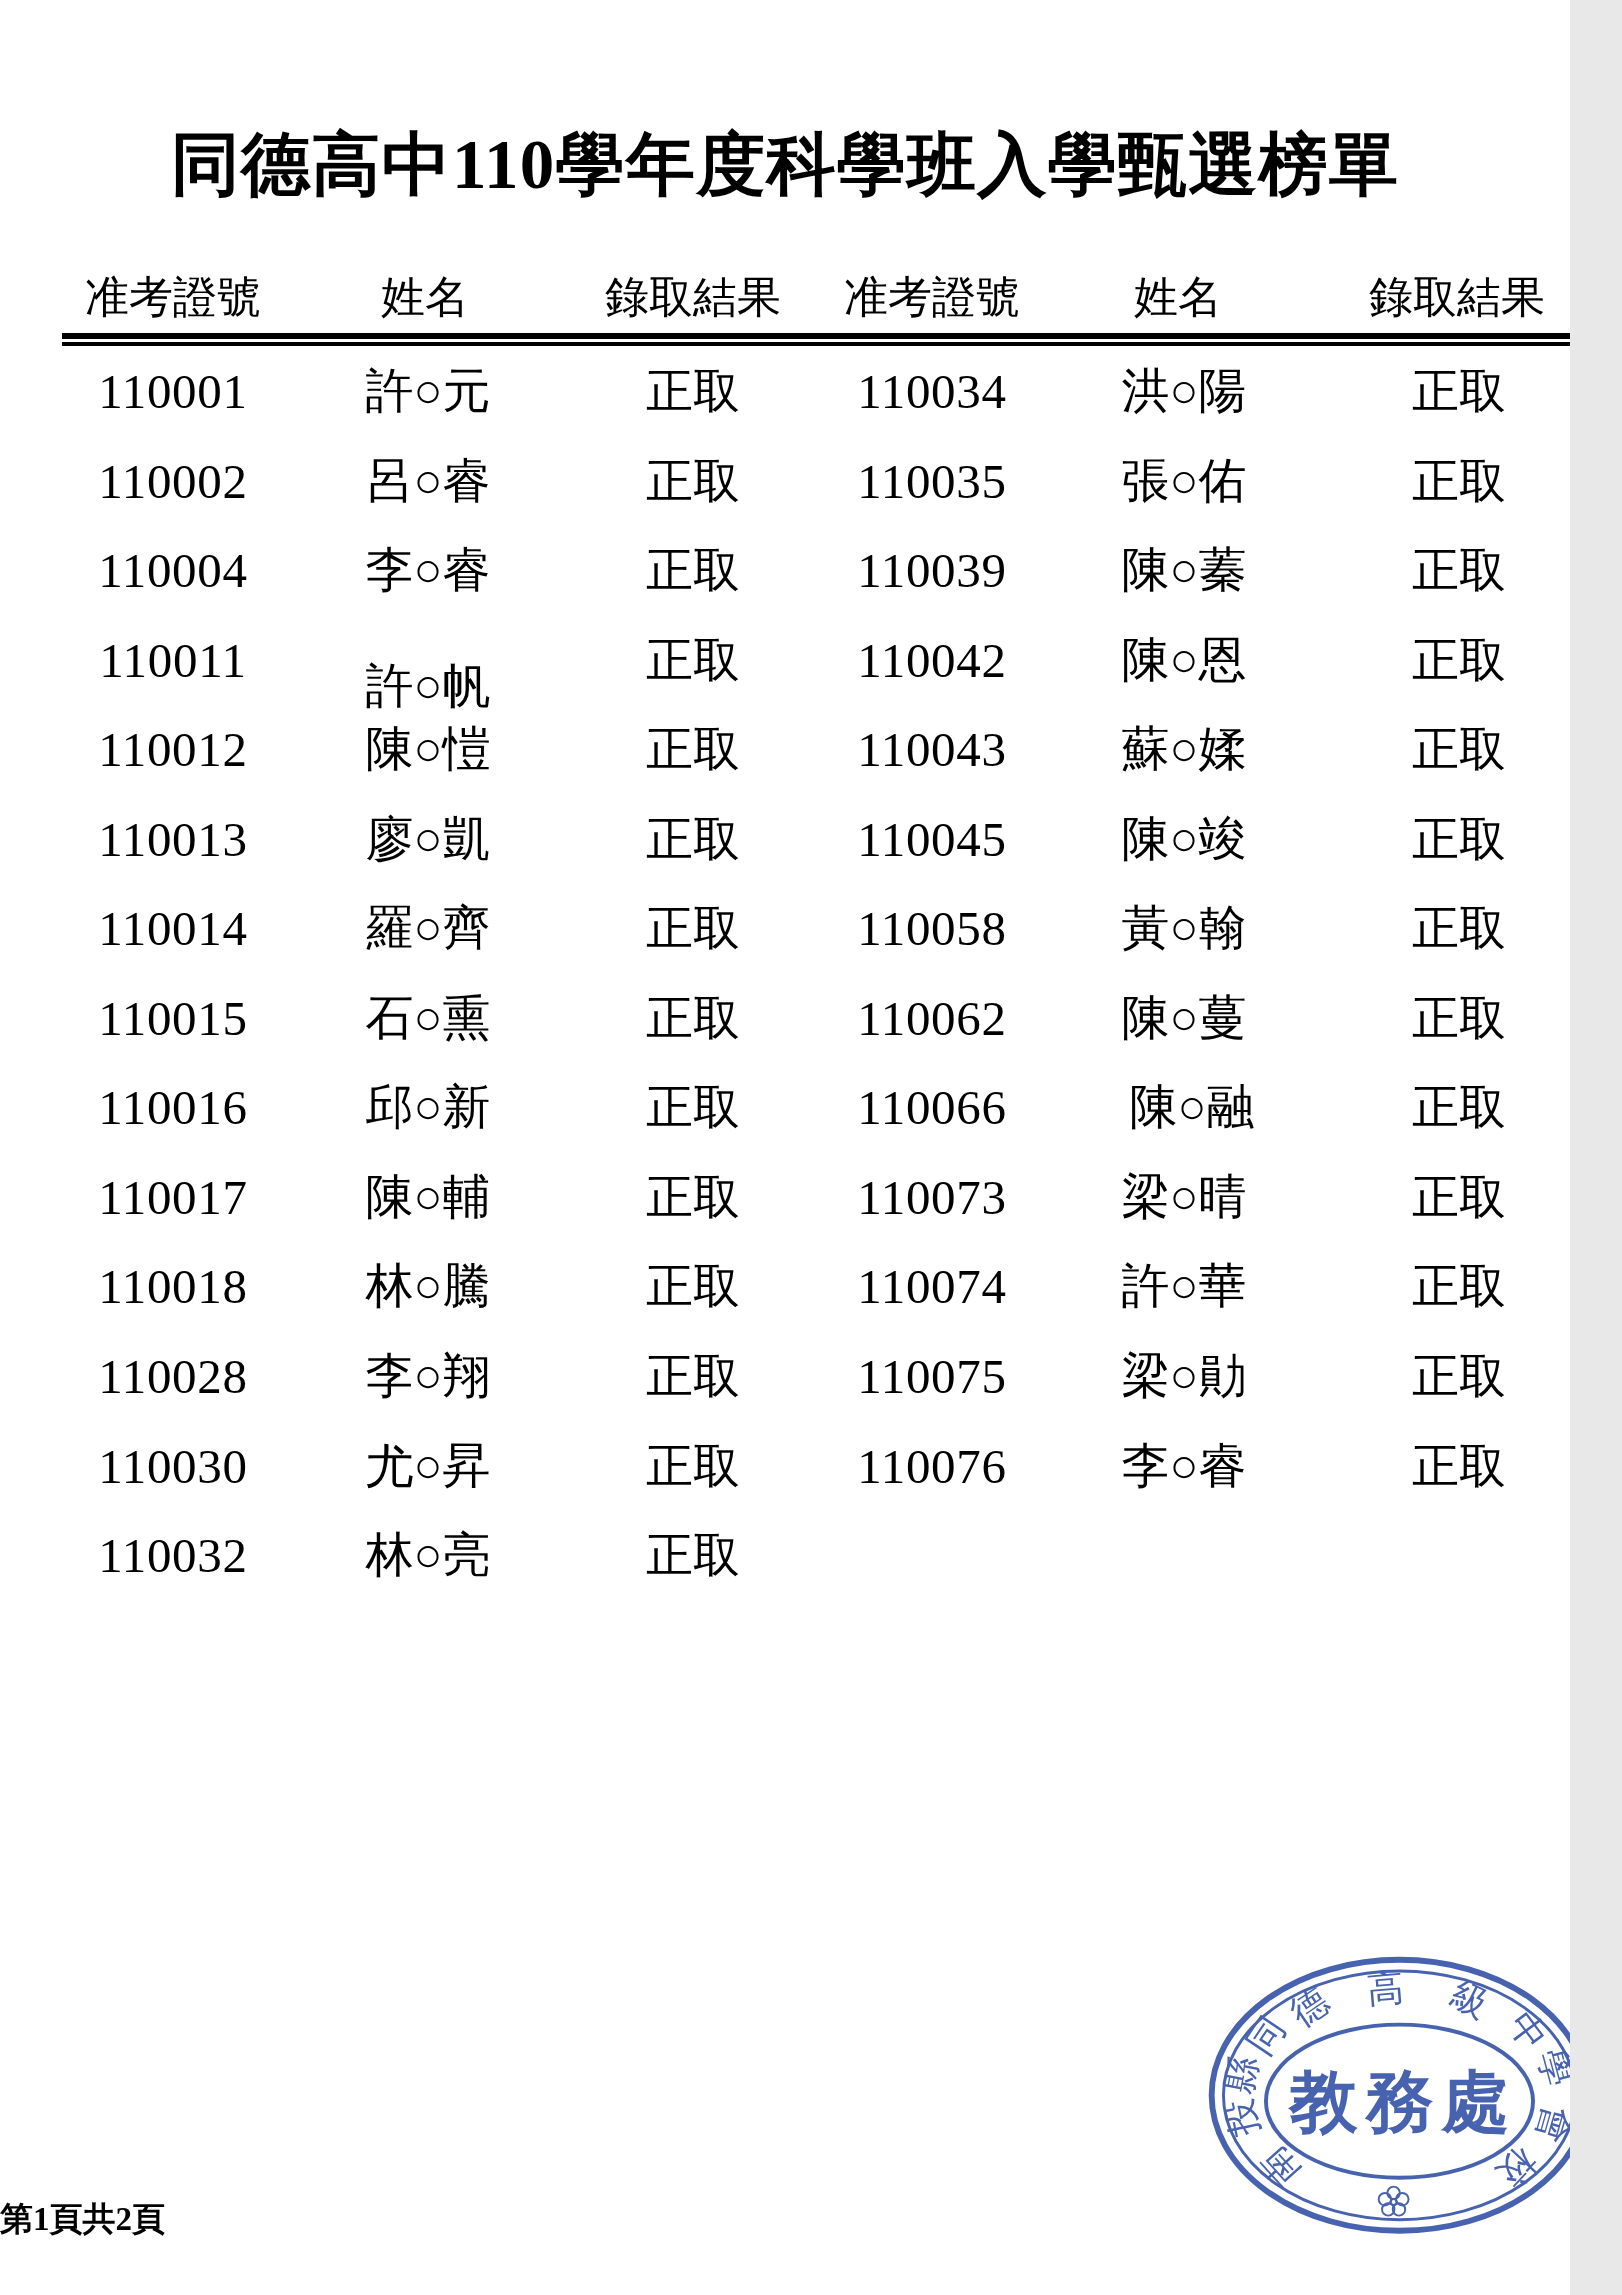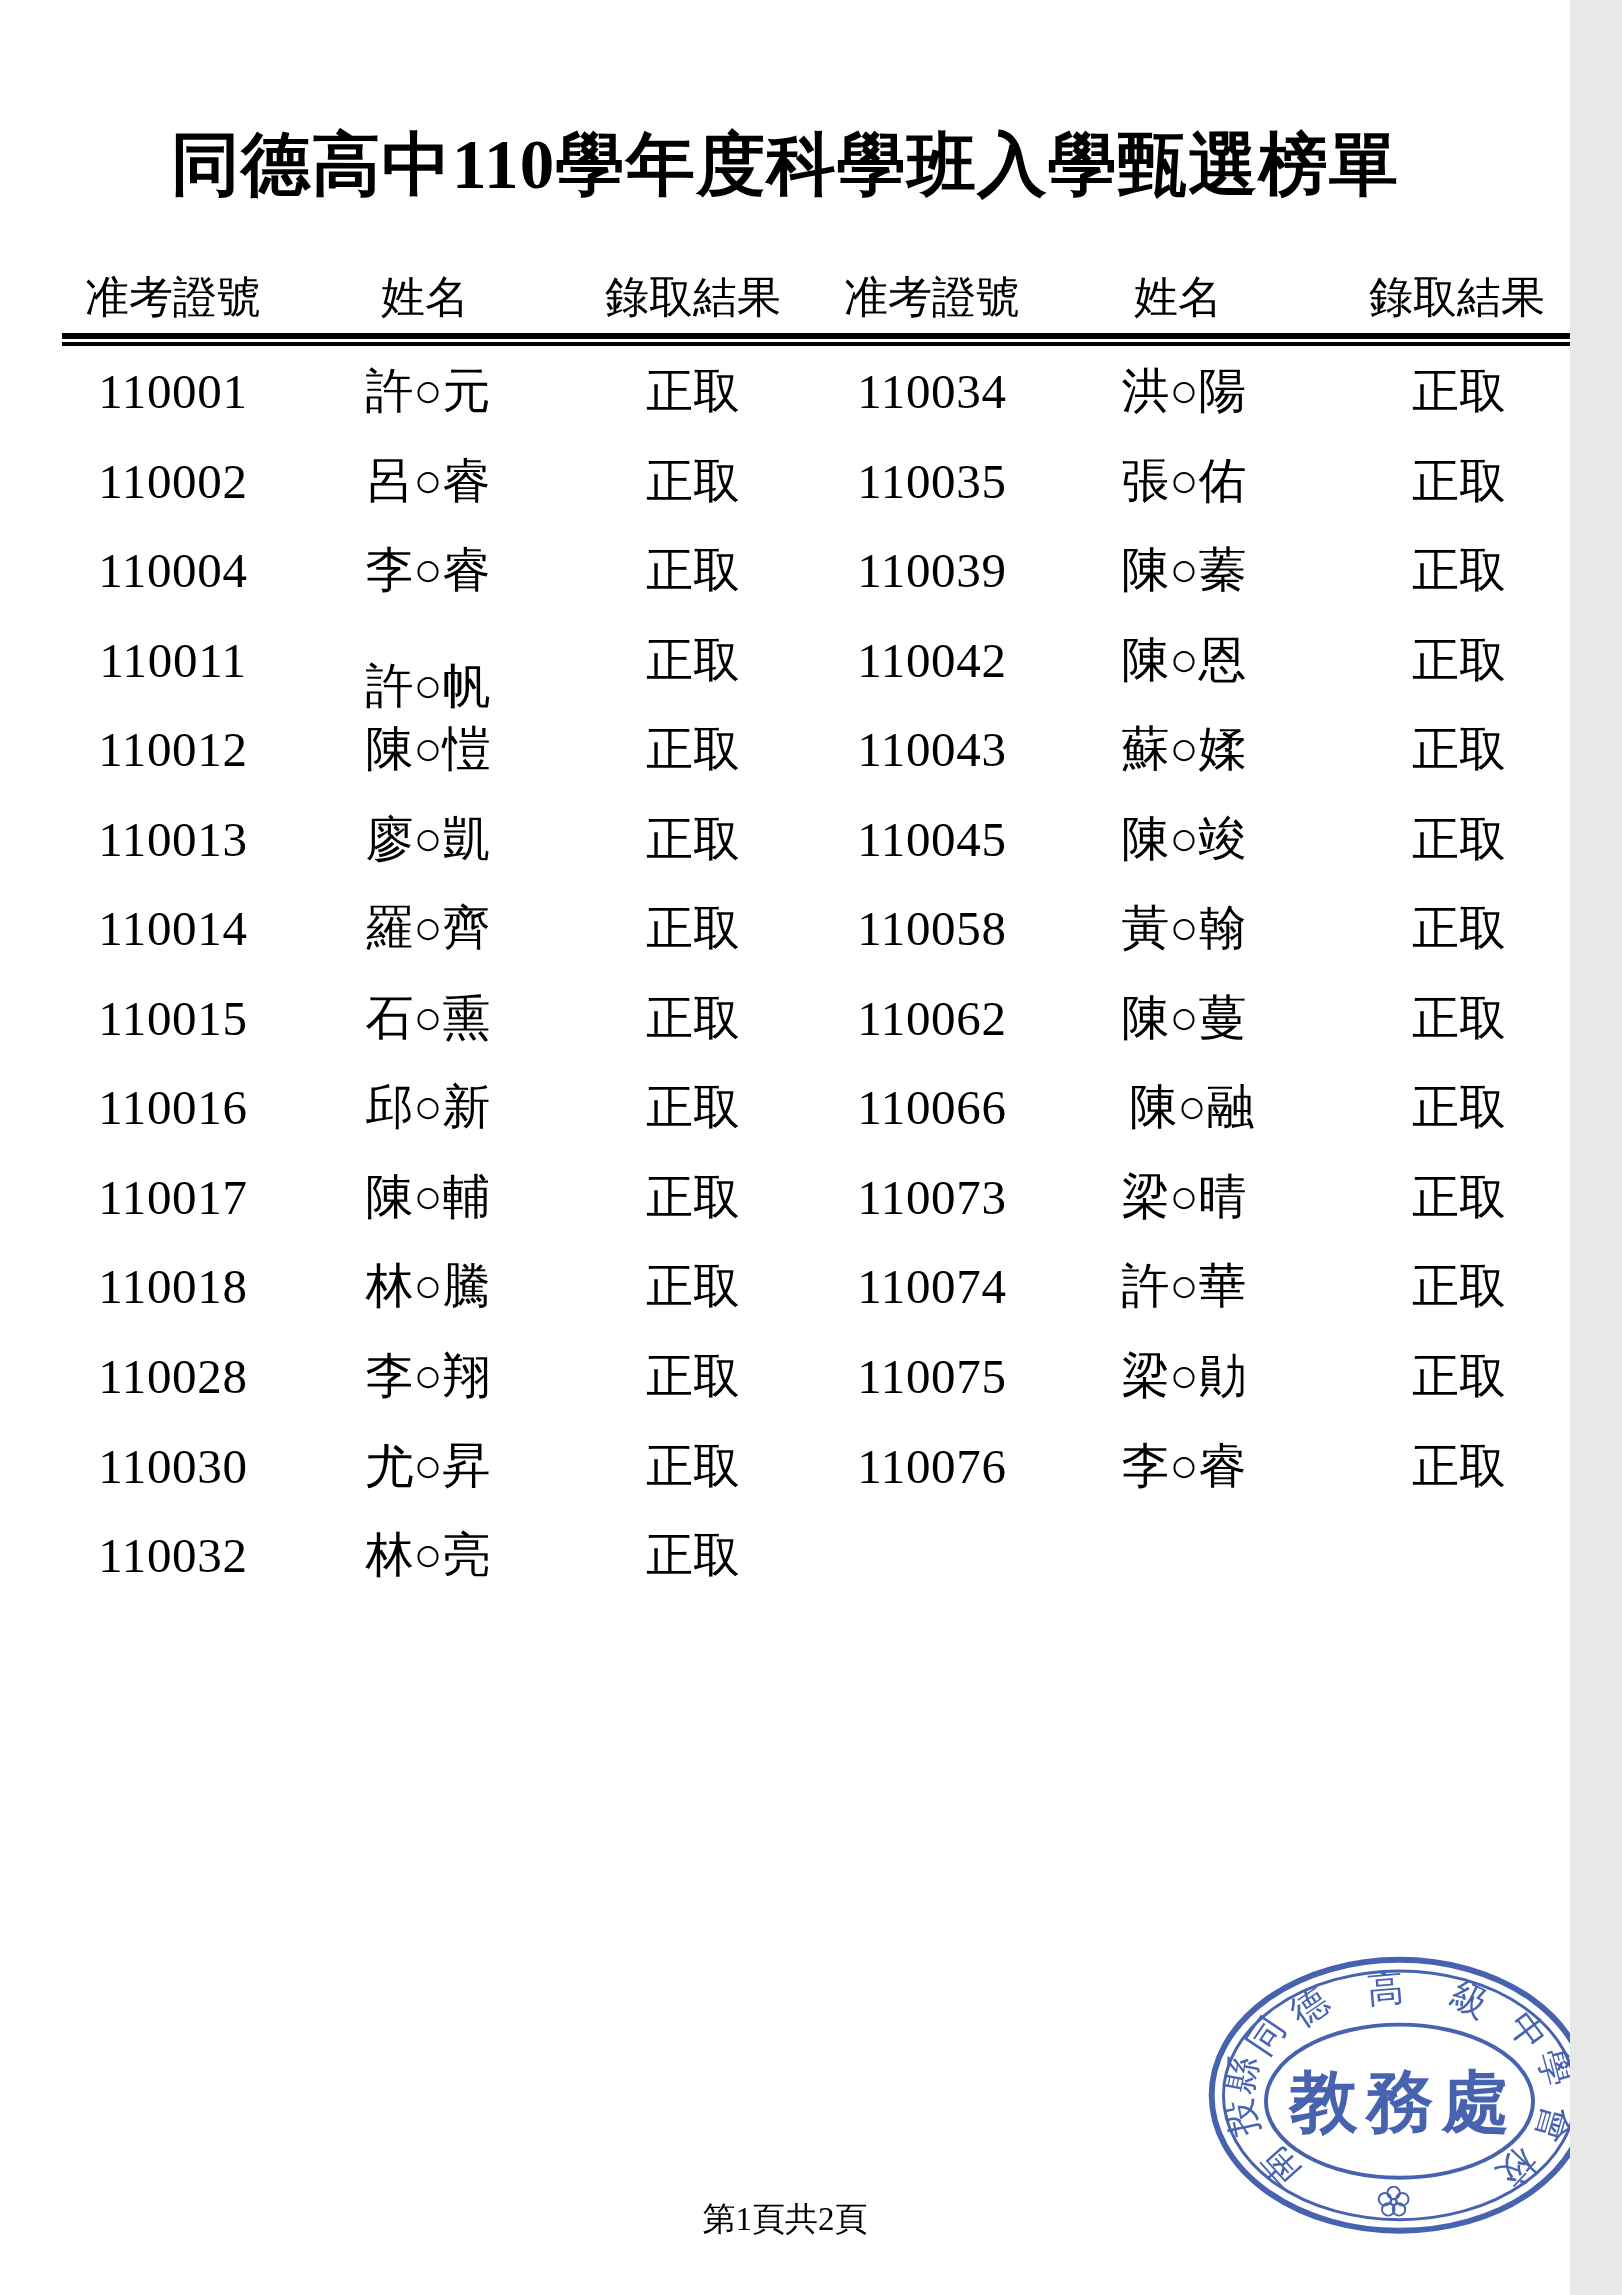--- a/index.html
+++ b/index.html
@@ -34,22 +34,23 @@
   .rule{
     position:absolute;
     left:62px;width:1516px;
     background:#000;
   }
   .rule-thick{top:333px;height:5.9px;}
   .rule-thin{top:342px;height:3.9px;}
   .footer{
     position:absolute;
     left:0;top:2197px;width:100%;
-    text-align:center;
+    text-align:left;
     font-size:33px;
+    font-weight:bold;
   }
   .stamp{
     position:absolute;
     left:1203px;top:1950px;
     width:393px;height:288px;
     opacity:0.93;
   }
   .stamp text{
     font-family:"Liberation Serif","DejaVu Serif",serif;
   }

